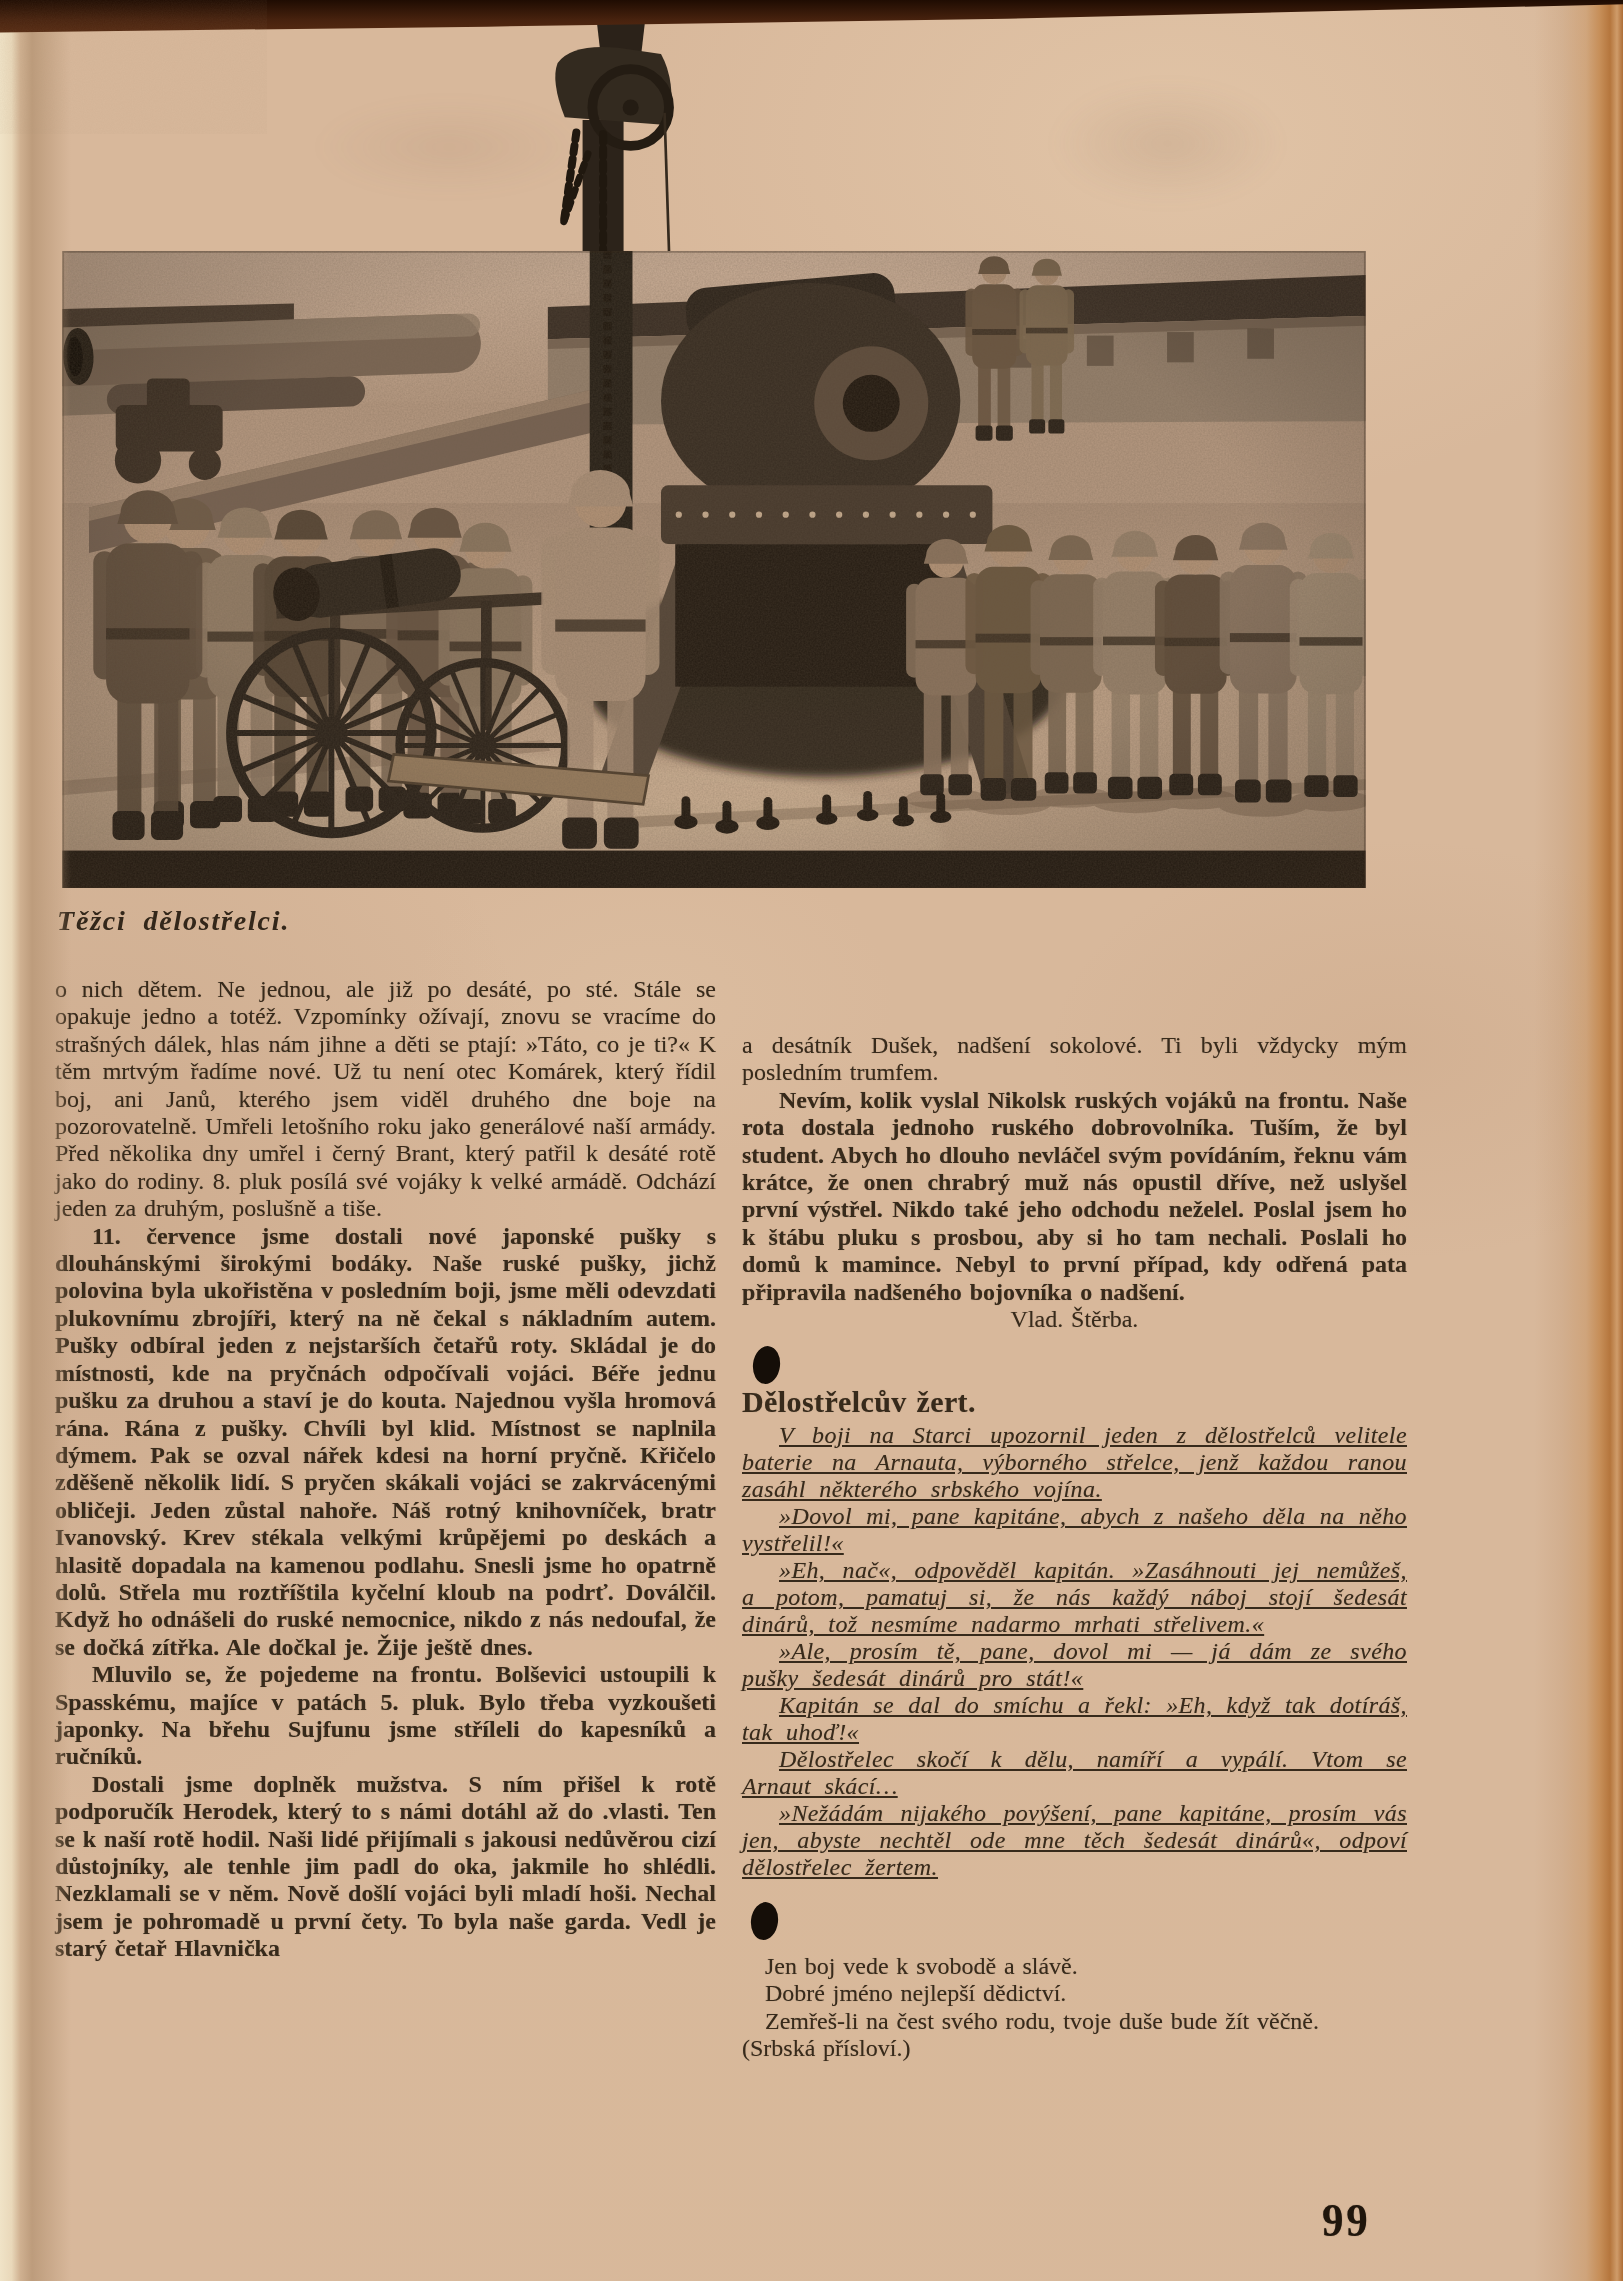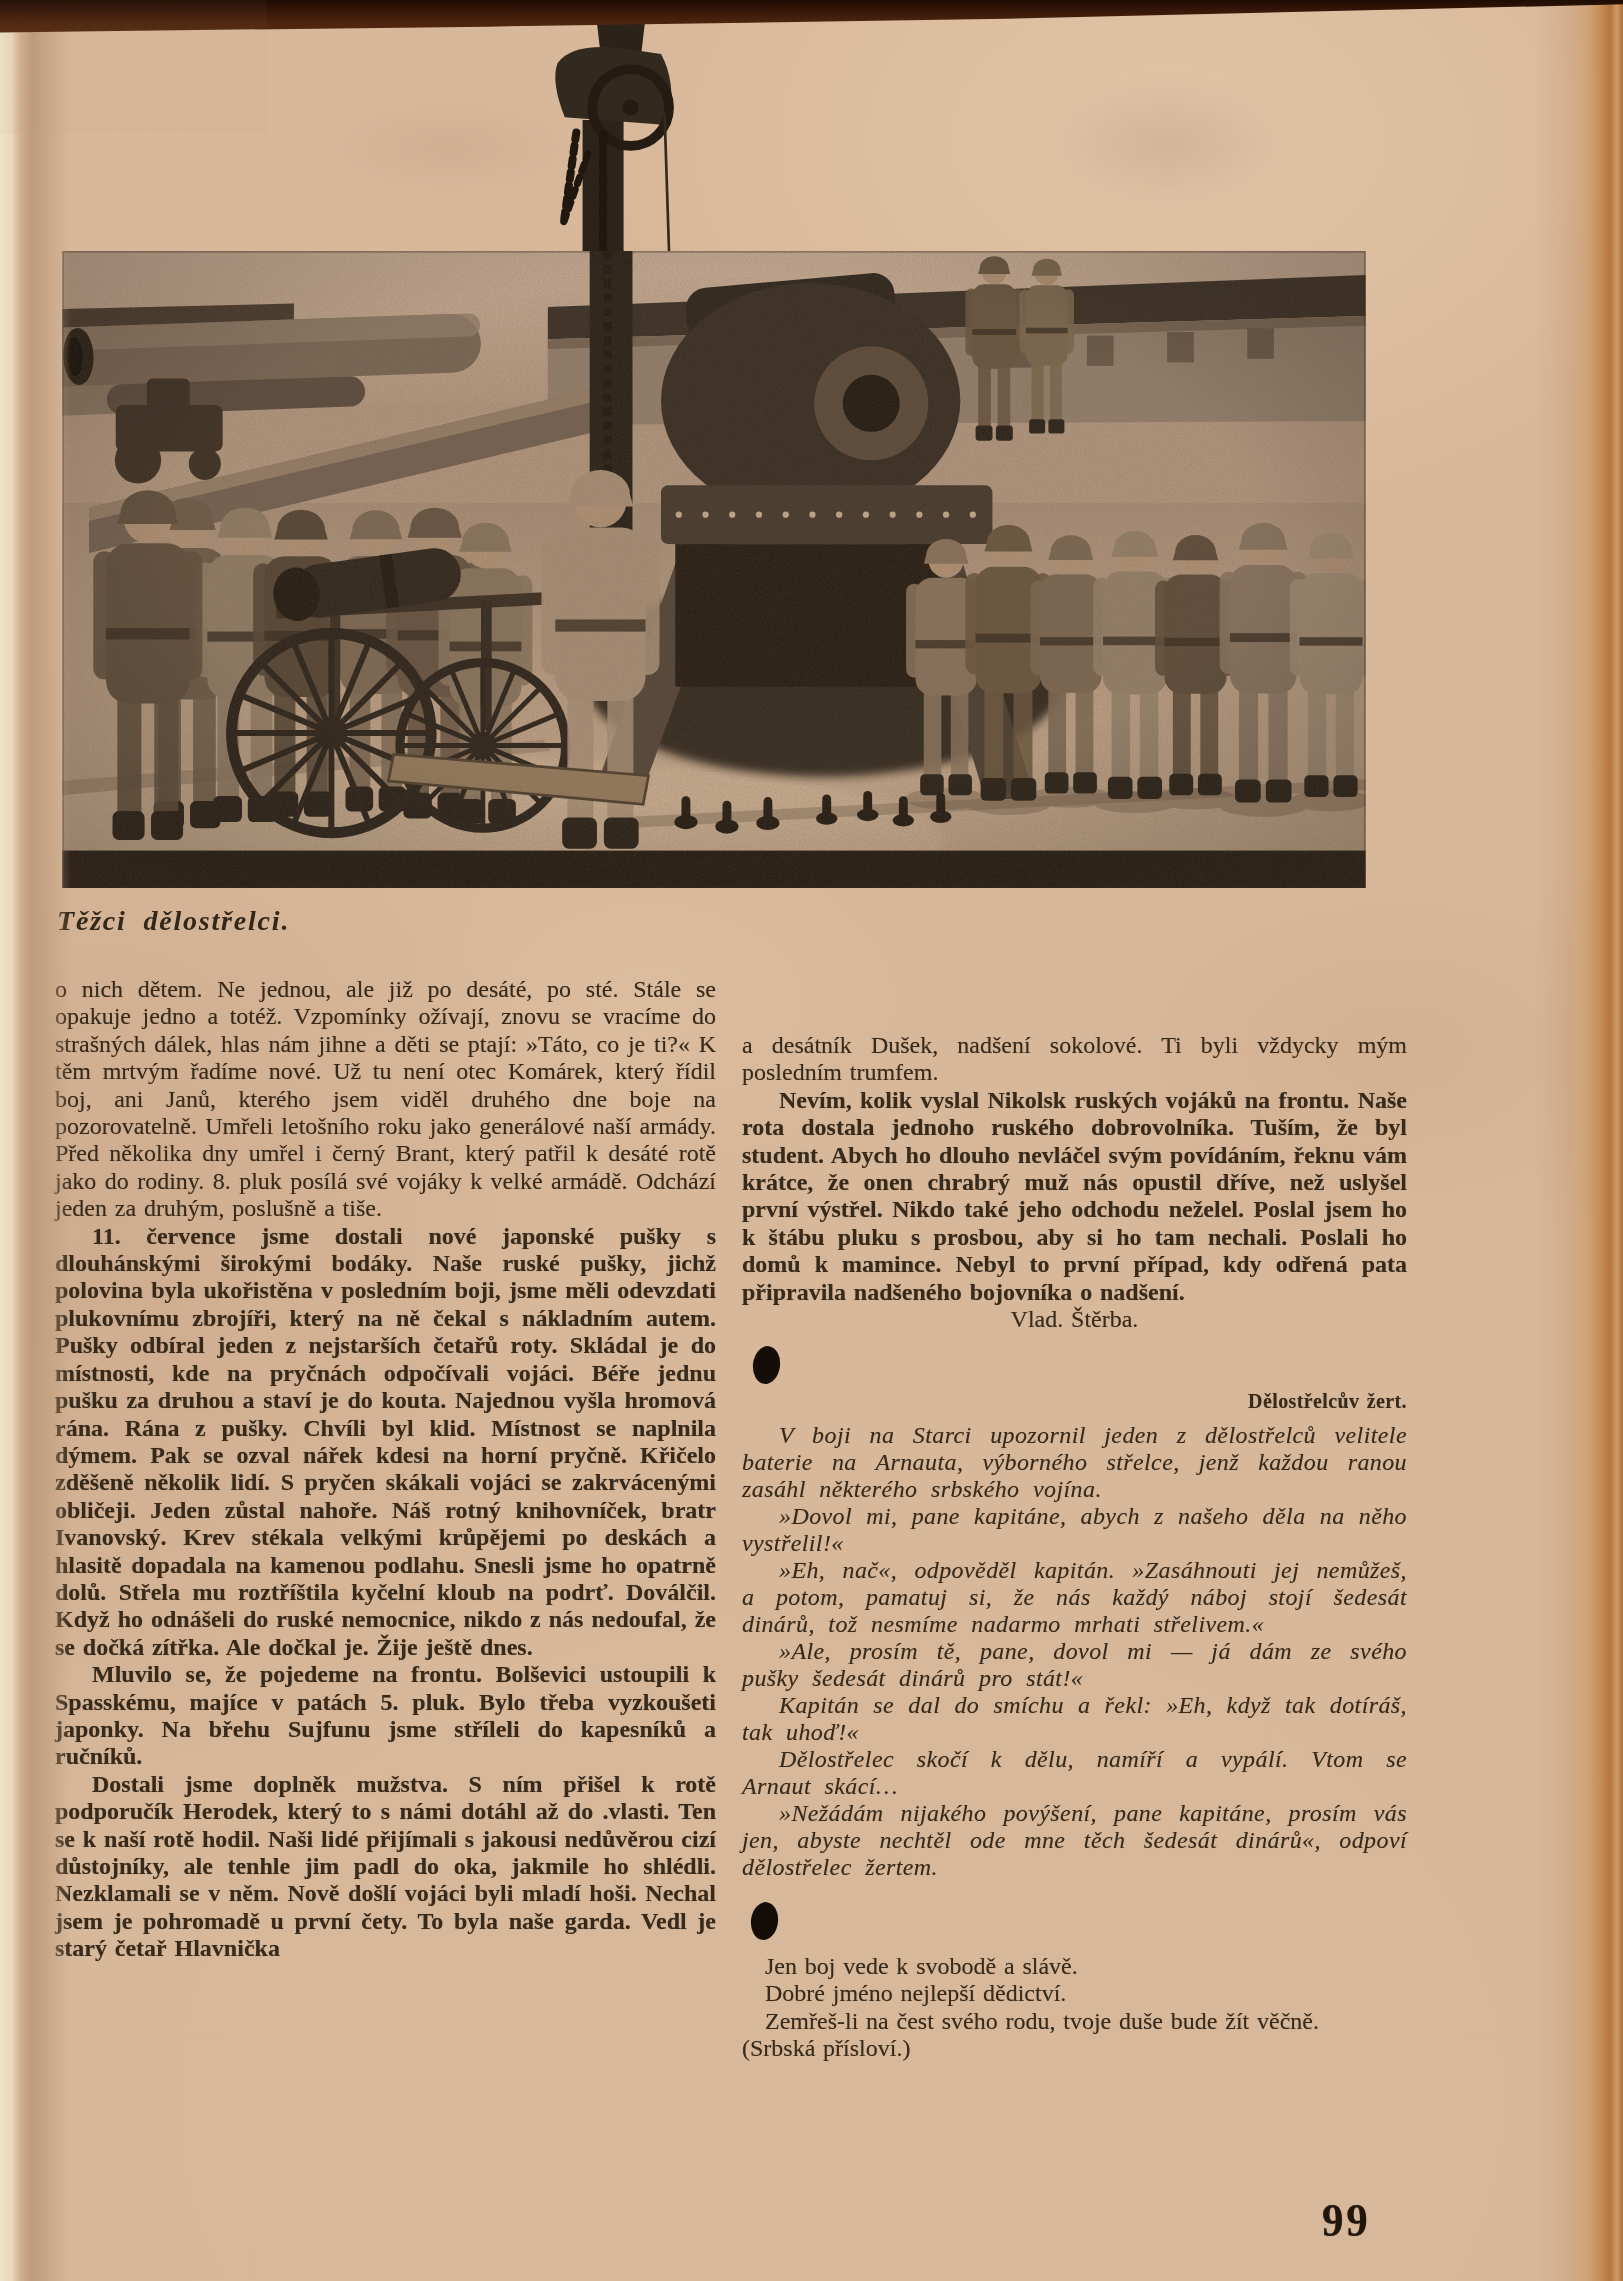--- a/index.html
+++ b/index.html
@@ -29,26 +29,26 @@
     font:italic 700 28px/1.2 "Liberation Serif","DejaVu Serif",serif;
     letter-spacing:1.8px;word-spacing:8px;color:#33271a;}
   .col{position:absolute;font:24px/27.4px "Liberation Serif","DejaVu Serif",serif;
     text-align:justify;color:#372a1b;word-spacing:1.8px;
     text-shadow:0 0 0.9px rgba(55,41,26,0.35);}
   .col.left{left:55px;top:976px;width:661px;}
   .col.right{left:742px;top:1032px;width:665px;}
   p.para{margin:0;}
   .indent{text-indent:37px;}
   .gap{margin-top:9.8px;font-weight:bold;}
-  .italic{font-style:italic;word-spacing:7.1px;letter-spacing:0.4px;line-height:27px;}
+  .italic{font-style:italic;word-spacing:7.1px;letter-spacing:0.4px;line-height:27px;text-decoration:underline;}
   .signature{margin:-27.4px 5.3px 0 0;text-align:center;}
   .bullet{width:27px;height:38px;background:#150e08;border-radius:50%;
     margin:12.5px 0 3.6px 10.7px;transform:rotate(7deg);}
   .bullet.b2{margin:21.4px 0 12.5px 9px;}
-  .heading{margin:3.6px 0 7.1px;font-size:20px;font-weight:700;text-align:right;
+  .heading{margin:3.6px 0 7.1px;font-size:30px;font-weight:700;text-align:left;
     letter-spacing:0.4px;font-style:normal;}
   .proverb{text-indent:23px;}
   .attribution{margin:-27.4px 1.8px 0 0;text-align:left;}
   .pageno{position:absolute;left:1322px;top:2199px;
     font:700 43px/1 "Liberation Serif","DejaVu Serif",serif;
     letter-spacing:2.7px;color:#20160c;transform:scaleY(1.06);
     text-shadow:0 0 0.9px rgba(32,22,12,0.5);}
 </style>
 </head>
 <body>

